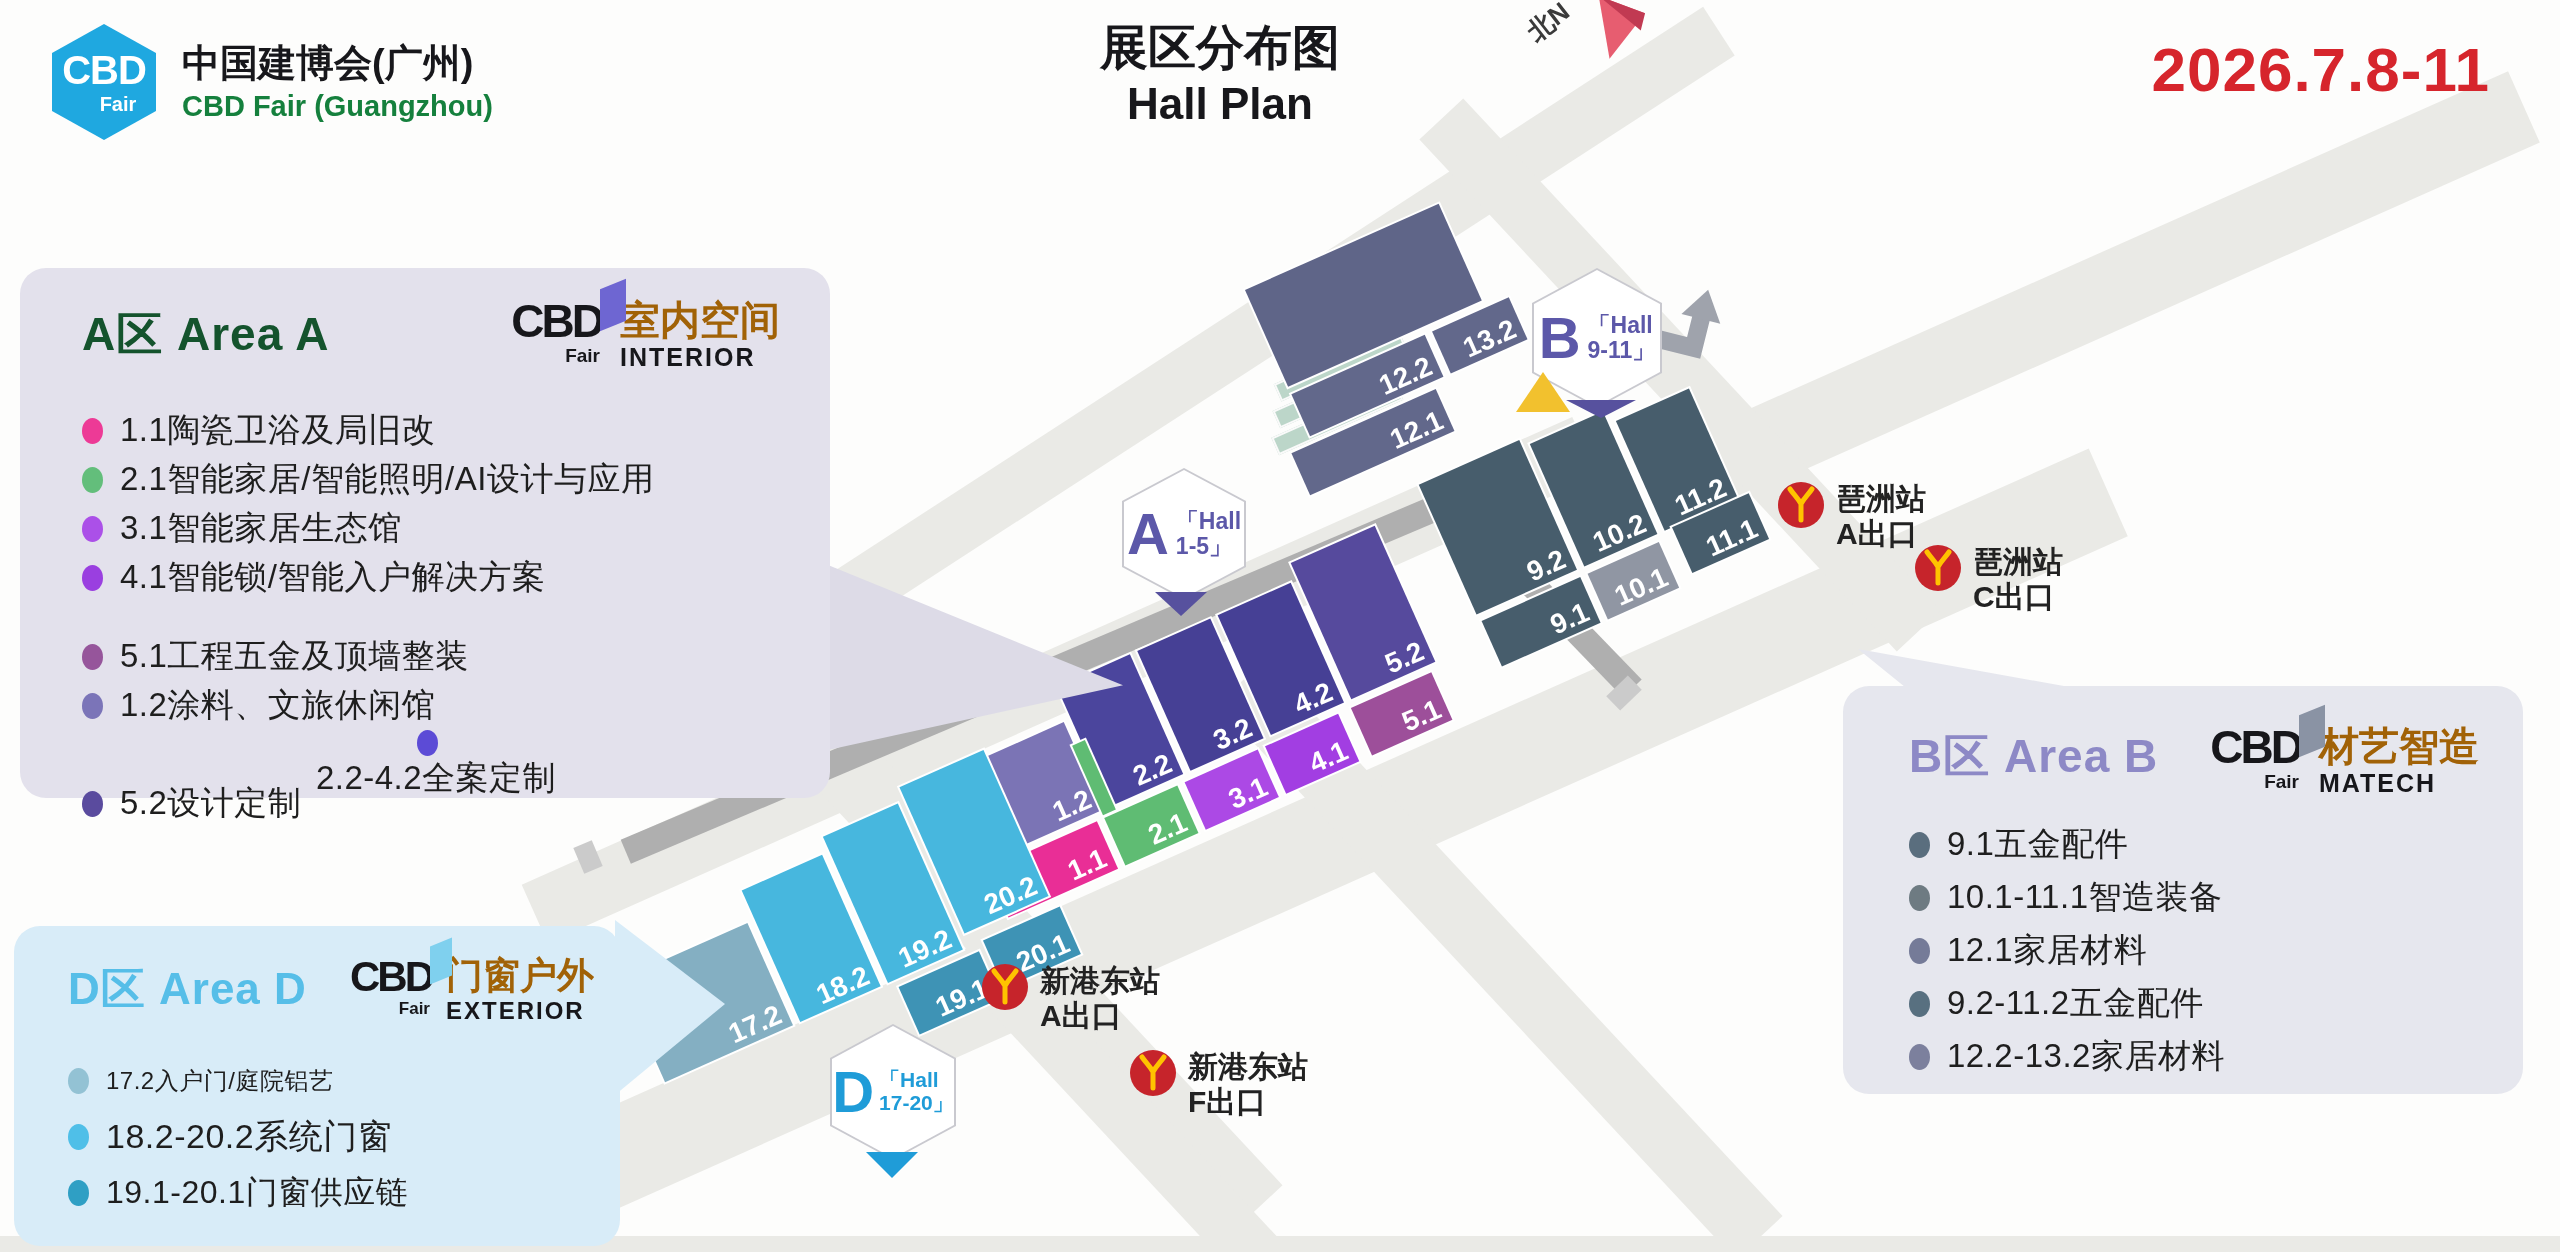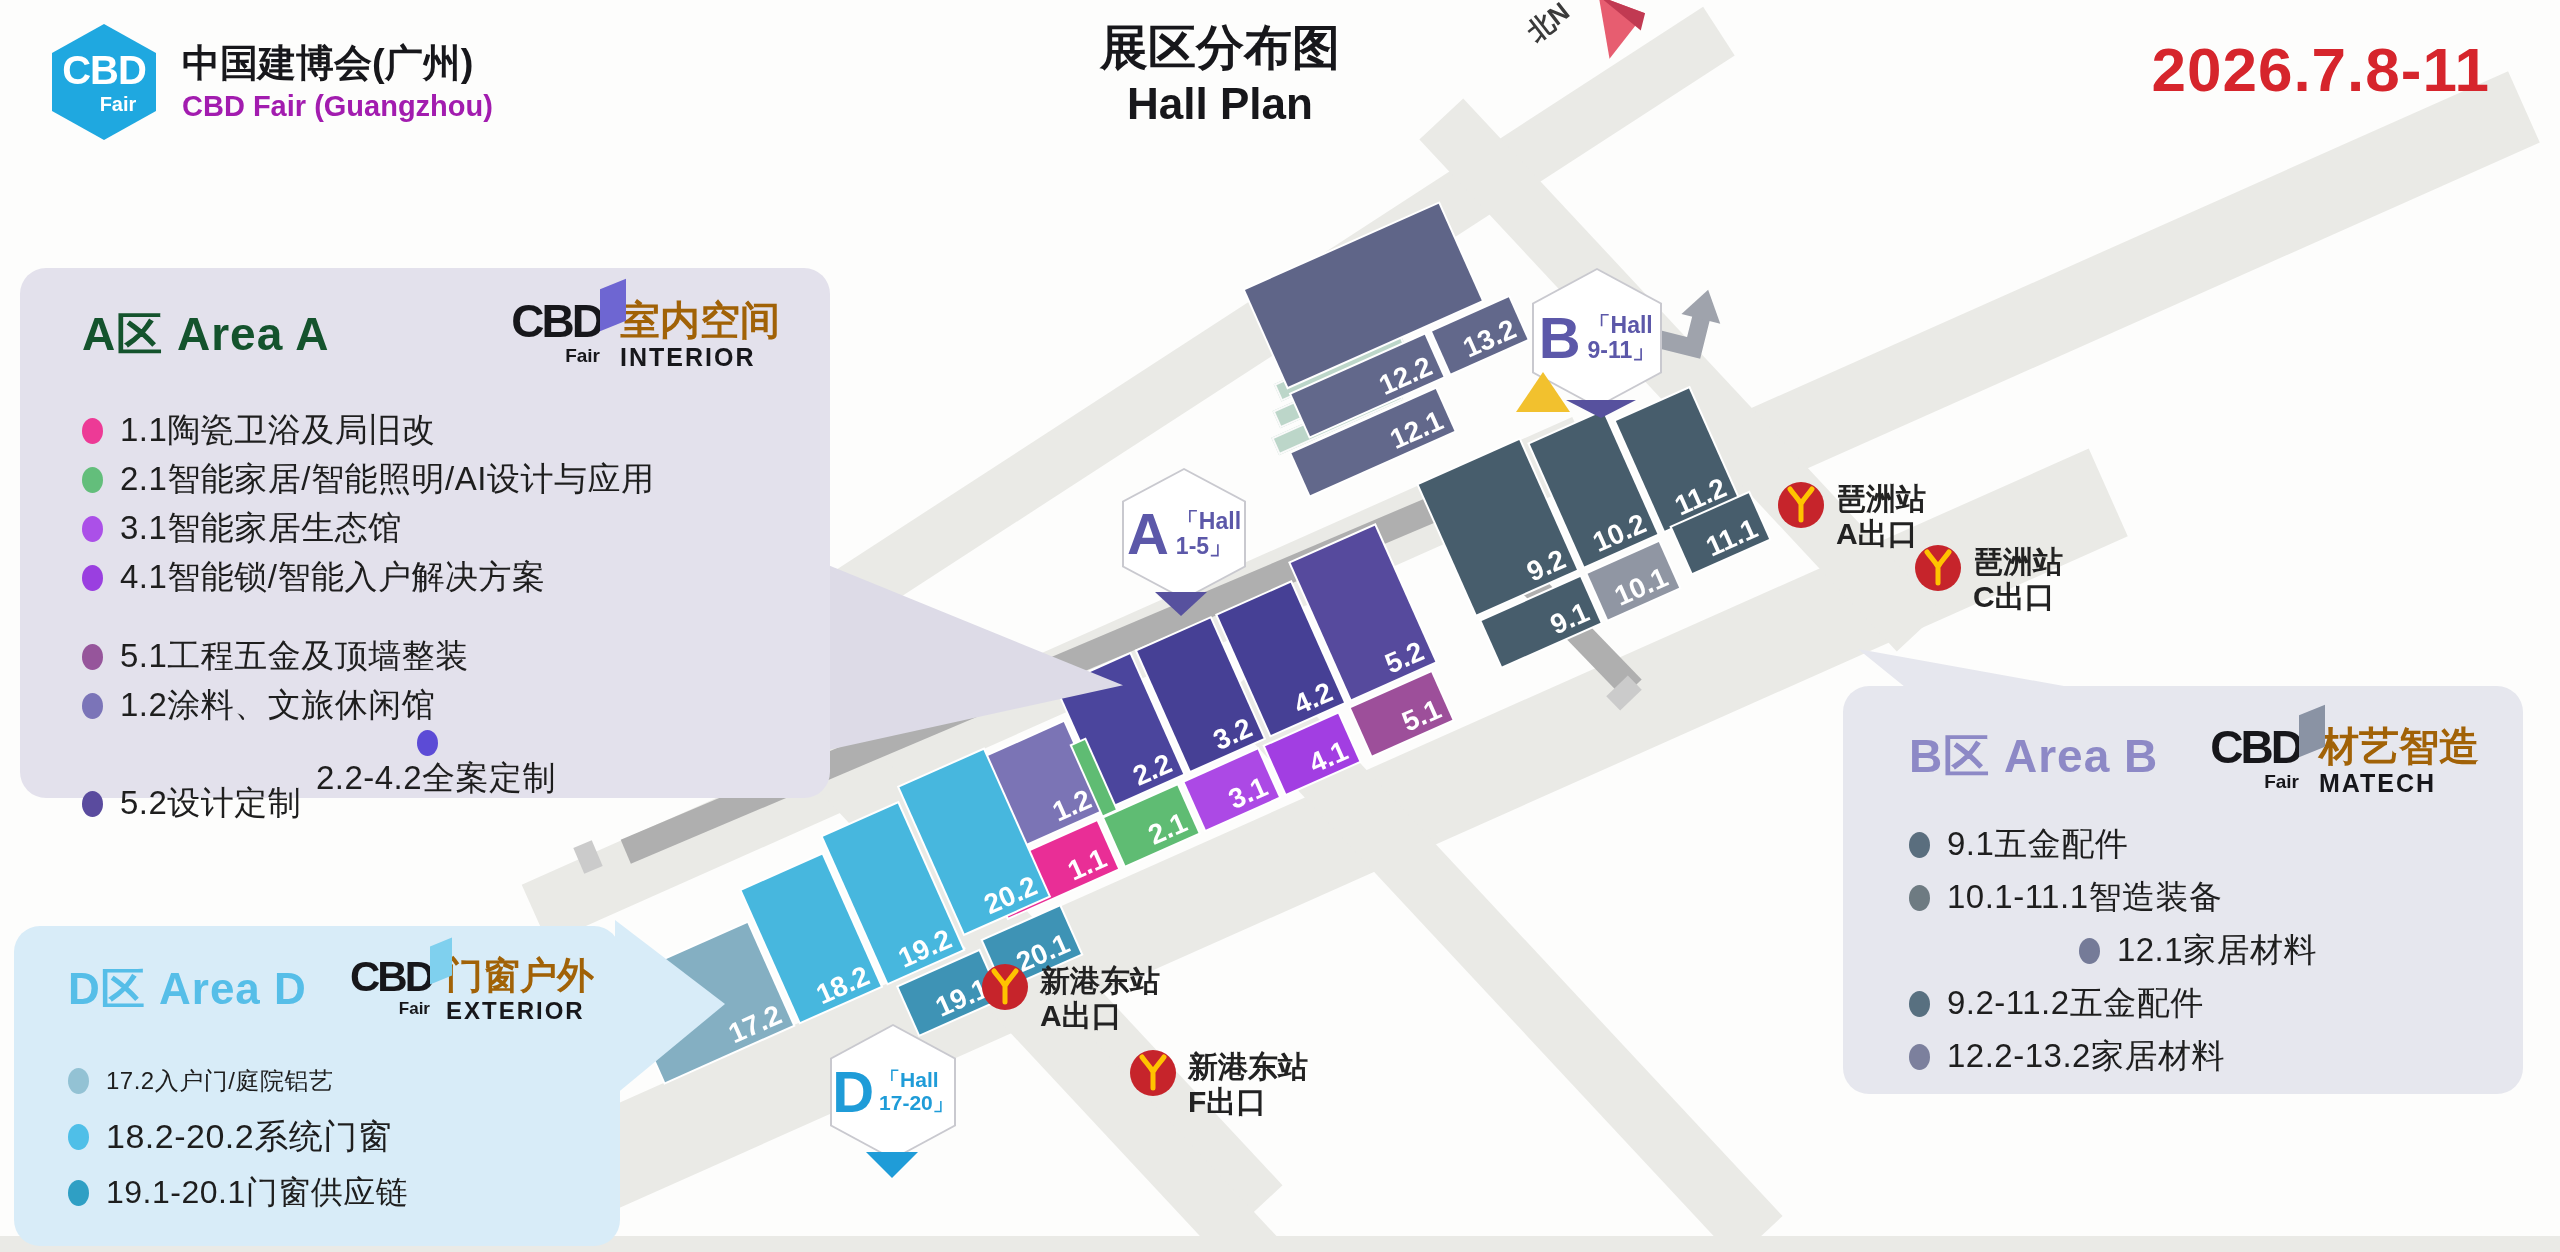--- a/index.html
+++ b/index.html
@@ -48,21 +48,21 @@
   .mtext{display:flex;flex-direction:column;}
   .mtext .l1{font-size:30px;font-weight:700;color:#222;line-height:1.15;}
   .mtext .l2{font-size:30px;font-weight:800;color:#222;line-height:1.15;}
   
   .hdr-logo{position:absolute;left:52px;top:24px;display:flex;align-items:center;gap:26px;z-index:7;}
   .bluehex{width:104px;height:116px;clip-path:polygon(50% 0,100% 25%,100% 75%,50% 100%,0 75%,0 25%);
            display:flex;flex-direction:column;align-items:center;justify-content:center;color:#fff;}
   .bluehex .c1{font-size:40px;font-weight:800;letter-spacing:-1px;line-height:1;}
   .bluehex .c2{font-size:20px;font-weight:700;line-height:1;margin-top:4px;margin-left:28px;}
   .hdr-names .cn{font-size:38px;font-weight:800;color:#17171B;line-height:1.25;}
-  .hdr-names .en{font-size:29px;font-weight:600;color:#a21caf;line-height:1.25;}
+  .hdr-names .en{font-size:29px;font-weight:600;color:#15803d;line-height:1.25;}
   .hdr-title{position:absolute;left:995px;top:18px;width:450px;text-align:center;z-index:7;}
   .hdr-title .t1{font-size:48px;font-weight:800;color:#17171B;line-height:1.25;}
   .hdr-title .t2{font-size:44px;font-weight:800;color:#17171B;line-height:1.2;}
   .hdr-date{position:absolute;right:70px;top:34px;font-size:62px;font-weight:800;letter-spacing:1px;z-index:7;}
   .north{position:absolute;left:1520px;top:22px;transform:rotate(-38deg);transform-origin:0 0;z-index:7;}
   .north .nlabel{font-size:26px;font-weight:700;color:#3A3A3A;}
 </style>
 </head>
 <body>
 
@@ -257,21 +257,21 @@
       </div>
       <ul class="p-list" style="margin-top:30px;">
         <li style="height:53px;">
             <span class="dot" style="background: rgb(90, 110, 126);"></span>
             <span class="itxt">9.1五金配件</span>
           </li>
         <li style="height:53px;">
             <span class="dot" style="background: rgb(110, 123, 130);"></span>
             <span class="itxt">10.1-11.1智造装备</span>
           </li>
-        <li style="height:53px;justify-content:center;">
+        <li style="height:53px;">
             <span class="dot" style="background: rgb(117, 123, 152);"></span>
             <span class="itxt">12.1家居材料</span>
           </li>
         <li style="height:53px;">
             <span class="dot" style="background: rgb(88, 112, 128);"></span>
             <span class="itxt">9.2-11.2五金配件</span>
           </li>
         <li style="height:53px;">
             <span class="dot" style="background: rgb(124, 128, 157);"></span>
             <span class="itxt">12.2-13.2家居材料</span>

